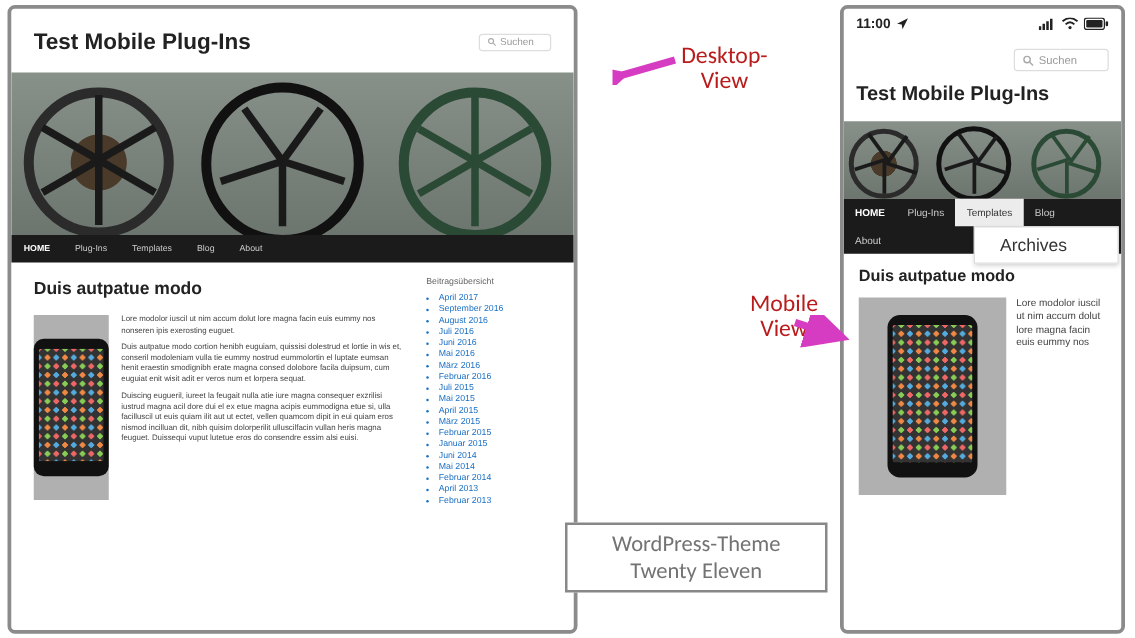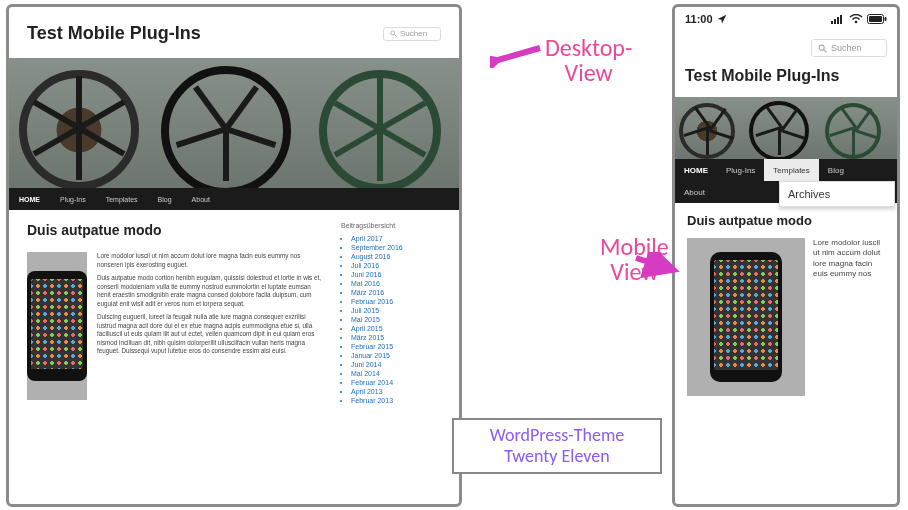--- a/index.html
+++ b/index.html
@@ -56,35 +56,35 @@
   .m-hero .wheel.w1 { width: 56px; height: 56px; left: 4px; top: 6px; }
   .m-hero .wheel.w2 { width: 60px; height: 60px; left: 74px; top: 4px; }
   .m-hero .wheel.w3 { width: 56px; height: 56px; left: 150px; top: 6px; }
   .m-hero .spoke { width: 3px; height: 26px; margin-left: -1.5px; }
   .m-nav { background: #1b1b1b; color: #ccc; font-size: 8px; position: relative; }
   .m-nav-row { display: flex; height: 22px; align-items: center; }
   .m-nav-row span { padding: 0 9px; cursor: pointer; }
   .m-nav-row span.active { color: #fff; font-weight: bold; }
   .m-nav-row span.open { background: #ececec; color: #333; height: 100%; display: inline-flex; align-items: center; }
   .m-dropdown { position: absolute; left: 104px; top: 22px; width: 116px; background: #fff; border: 1px solid #ddd; z-index: 5; box-shadow: 0 2px 4px rgba(0,0,0,.2); }
-  .m-dropdown div { padding: 6px 8px; font-size: 11px; color: #333; cursor: pointer; border-bottom: 1px solid #eee; }
+  .m-dropdown div { padding: 6px 8px; font-size: 14px; color: #333; cursor: pointer; border-bottom: 1px solid #eee; margin-left: 12px; }
   .m-dropdown div:last-child { border-bottom: none; }
   .m-body { padding: 10px 12px; }
   .m-post-title { font-size: 13px; font-weight: bold; color: #222; margin-bottom: 10px; }
   .m-post-row { display: flex; gap: 8px; }
   .m-post-img { width: 118px; height: 158px; background: #b0b0b0; display: flex; align-items: center; justify-content: center; position: relative; }
   .m-post-img .phone { width: 72px; height: 130px; border-radius: 10px; }
   .m-post-text { font-size: 8px; color: #444; line-height: 1.3; flex: 1; }
 
   
-  .label { position: absolute; font-family: Calibri, Arial, sans-serif; font-size: 24px; color: #ec4899; line-height: 1.05; text-align: center; }
+  .label { position: absolute; font-family: Calibri, Arial, sans-serif; font-size: 19px; color: #b91c1c; line-height: 1.05; text-align: center; }
   .label.desktop { left: 545px; top: 35px; }
   .label.mobile { left: 600px; top: 234px; }
   .arrow { position: absolute; }
-  .themebox { position: absolute; left: 452px; top: 418px; width: 210px; height: 56px; border: 2px solid #888; background: #fff; display: flex; align-items: center; justify-content: center; text-align: center; font-family: Calibri, Arial, sans-serif; font-size: 18px; color: #8b5cf6; line-height: 1.15; }
+  .themebox { position: absolute; left: 452px; top: 418px; width: 210px; height: 56px; border: 2px solid #888; background: #fff; display: flex; align-items: center; justify-content: center; text-align: center; font-family: Calibri, Arial, sans-serif; font-size: 18px; color: #737373; line-height: 1.15; }
 </style>
 </head>
 <body>
 
 <div class="canvas">
 
   <div class="desktop-frame">
     <div class="d-header">
       <div class="d-title">Test Mobile Plug-Ins</div>
       <div class="d-search">

